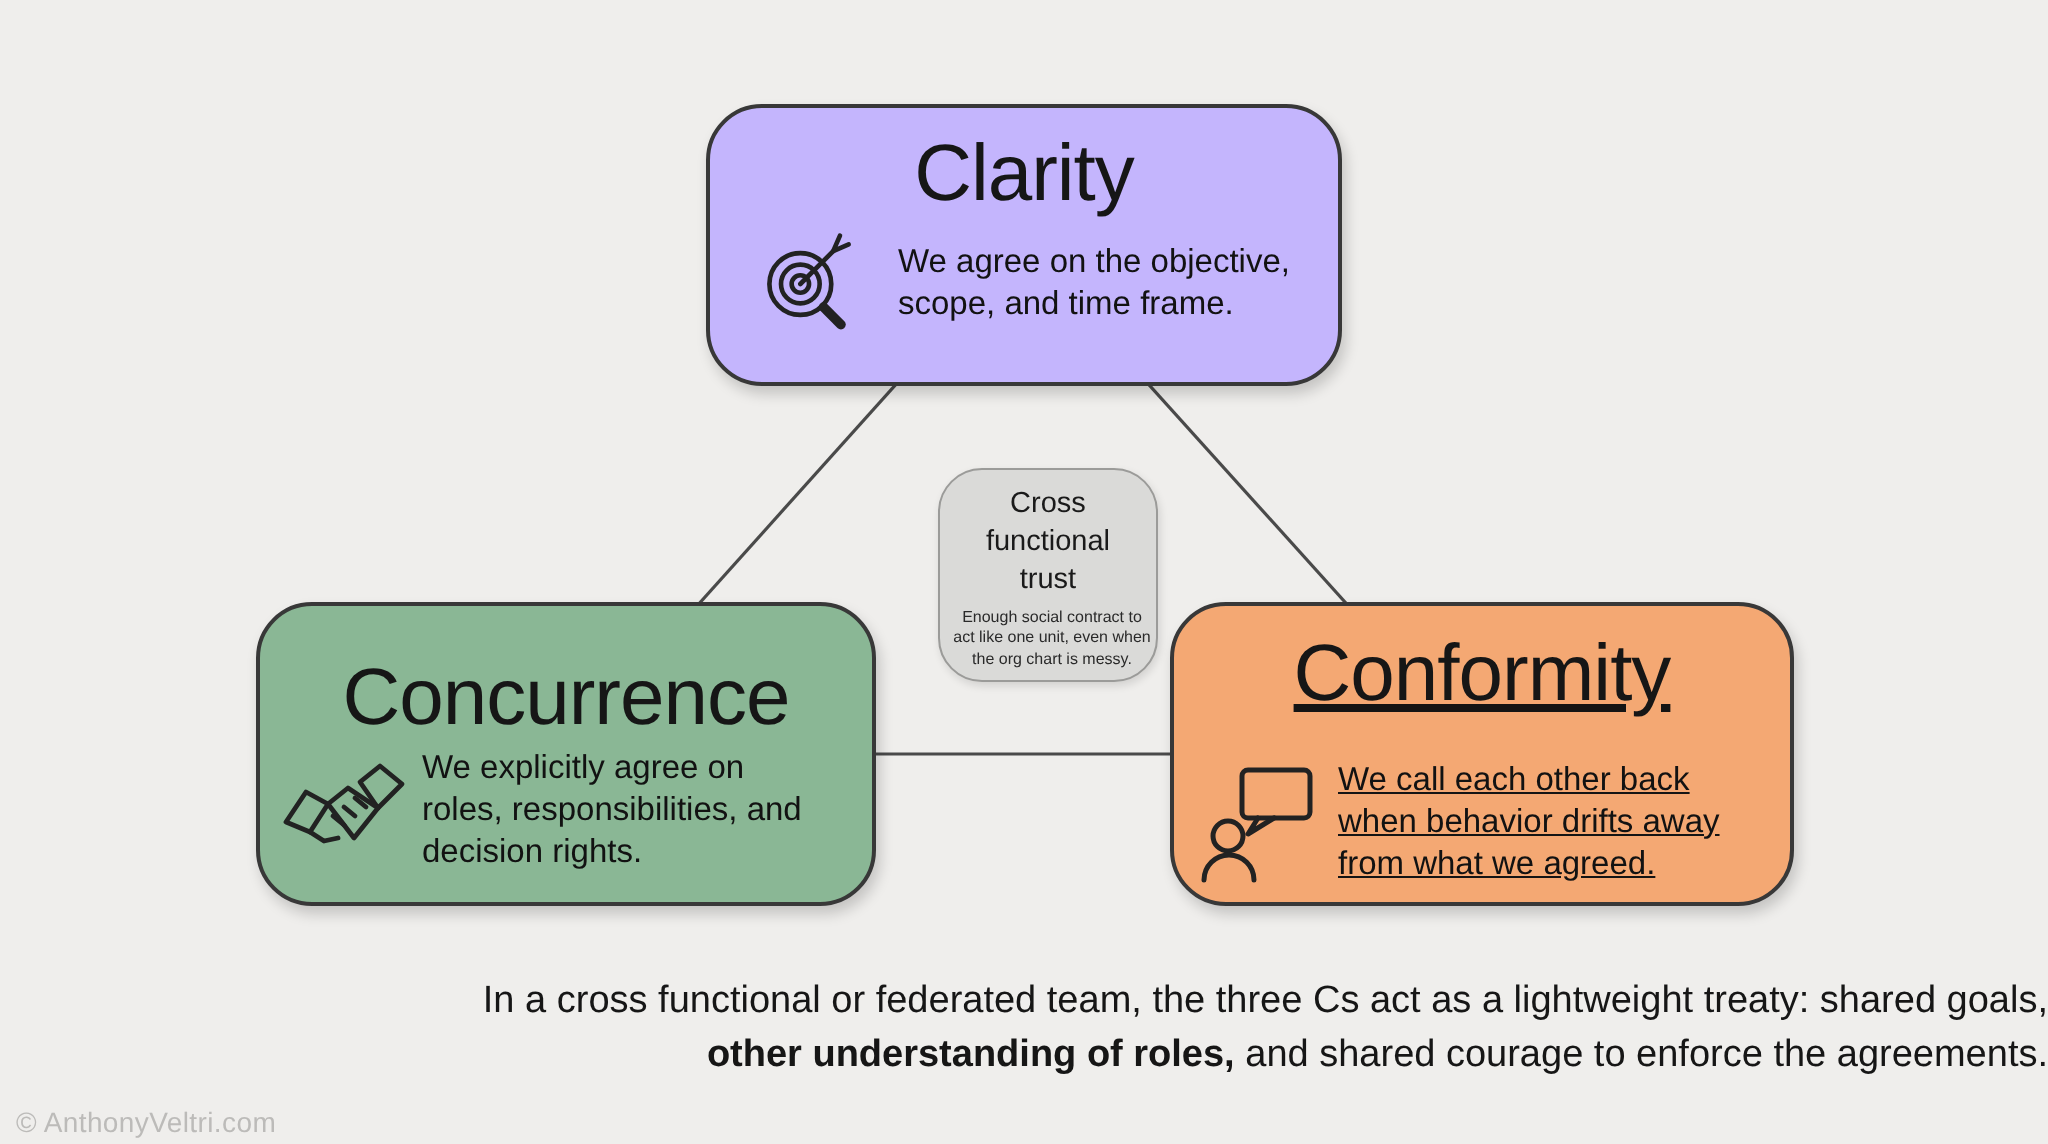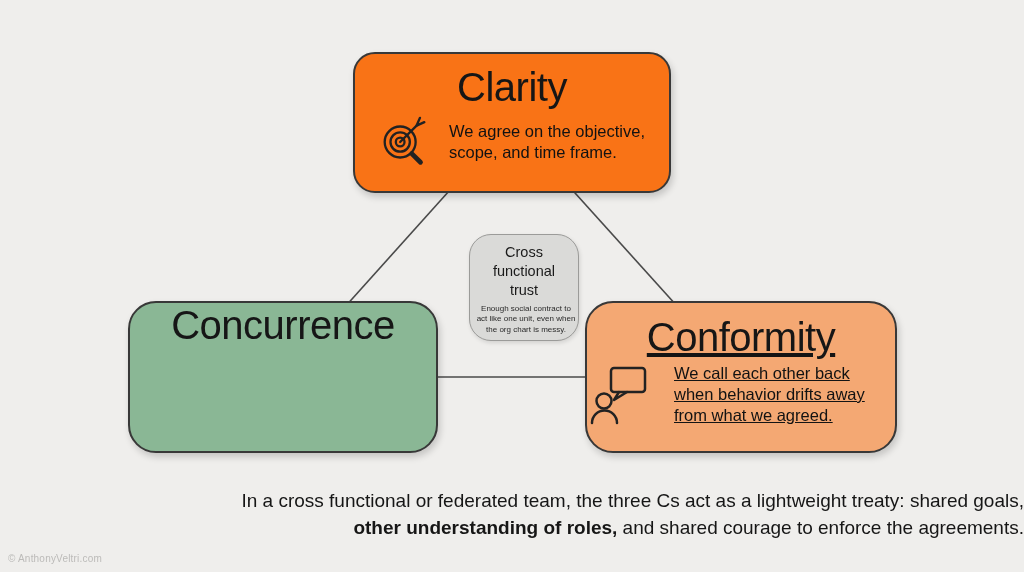--- a/index.html
+++ b/index.html
@@ -49,26 +49,26 @@
     white-space: pre-line;
     color: #121212;
   }
   .icon { display: inline-flex; flex: 0 0 auto; }
 
   .clarity     { left: 353px; top: 52px;  width: 318px; height: 141px; }
   .clarity .card-title { margin-top: 11px; }
   .clarity .card-body  { margin-top: 3px; padding-left: 21px; gap: 15px; }
 
   .concurrence { left: 128px; top: 301px; width: 310px; height: 152px; }
-  .concurrence .card-title { margin-top: 0; }
+  .concurrence .card-title { margin-top: 24px; }
   .concurrence .card-body  { margin-top: 2px; padding-left: 9px; gap: 6px; }
 
   .conformity  { left: 585px; top: 301px; width: 312px; height: 152px; text-decoration: underline; }
   .conformity .card-title { margin-top: 12px; }
-  .conformity .card-body  { margin-top: 3px; padding-left: 3px; gap: 24px; }
+  .conformity .card-body  { margin-top: 20px; padding-left: 13px; gap: 9px; }
 
   .trust {
     left: 469px; top: 234px; width: 110px; height: 107px;
     border: 1.5px solid #9b9b99;
     border-radius: 22px;
     box-shadow: 1px 2px 4px rgba(0,0,0,0.12);
     align-items: center;
     text-align: center;
   }
   .trust-title {
@@ -95,39 +95,39 @@
     text-align: right;
     font-size: 19px;
     line-height: 27px;
     color: #161616;
   }
   .footer strong { font-weight: 700; }
 
   .watermark {
     position: absolute;
     left: 8px; top: 553px;
-    font-size: 10px;
+    font-size: 14px;
     color: #bcbbb9;
     letter-spacing: 0.2px;
   }
 </style>
 </head>
 <body>
 
 <div class="canvas" style="background-color: rgb(239, 238, 236);">
 
   <svg class="connectors" viewBox="0 0 1024 572">
     <g fill="none" stroke-width="1.6" style="stroke: rgb(74, 74, 74);">
       <line x1="511" y1="122" x2="282" y2="377"></line>
       <line x1="511" y1="122" x2="741" y2="377"></line>
       <line x1="282" y1="377" x2="741" y2="377"></line>
     </g>
   </svg>
 
-  <section class="card clarity" style="background-color: #f97316; border-radius: 22px;">
+  <section class="card clarity" style="background-color: #c4b5fd;">
     <h2 class="card-title">Clarity</h2>
     <div class="card-body">
       <span class="icon">
         <svg width="58" height="58" viewBox="0 0 60 60">
           <g fill="none" stroke="#222222" stroke-width="2.4" stroke-linecap="round">
             <circle cx="25" cy="30" r="16"></circle>
             <circle cx="25" cy="30" r="10"></circle>
             <circle cx="25" cy="30" r="4.5"></circle>
             <line x1="25" y1="30" x2="42" y2="13"></line>
             <path d="M42 13 l3.5 -8 M42 13 l8 -3.5"></path>
@@ -135,20 +135,36 @@
           </g>
         </svg>
       </span>
       <p class="desc">We agree on the objective,
 scope, and time frame.</p>
     </div>
   </section>
 
   <section class="card concurrence" style="background-color: rgb(138, 183, 149);">
     <h2 class="card-title">Concurrence</h2>
+    <div class="card-body">
+      <span class="icon">
+        <svg width="66" height="52" viewBox="0 0 66 52">
+          <g fill="none" stroke="#222222" stroke-width="2.4" stroke-linecap="round" stroke-linejoin="round">
+            <path d="M4 32 L14 17 L25 23 L16 37 Z"></path>
+            <path d="M62 13 L51 4 L41 12 L50 25 Z"></path>
+            <path d="M25 23 L35 15 L50 25 L38 40 Z"></path>
+            <path d="M27.5 29 l5.5 4.5 M33 24.5 l5.5 4.5 M38.5 20 l5.5 4.5"></path>
+            <path d="M16 37 l7 4.5 l7 -1.5"></path>
+          </g>
+        </svg>
+      </span>
+      <p class="desc">We explicitly agree on
+roles, responsibilities, and
+decision rights.</p>
+    </div>
   </section>
 
   <section class="card conformity" style="background-color: rgb(244, 168, 115);">
     <h2 class="card-title">Conformity</h2>
     <div class="card-body">
       <span class="icon">
         <svg width="60" height="62" viewBox="0 0 60 62">
           <g fill="none" stroke="#222222" stroke-width="2.5" stroke-linecap="round" stroke-linejoin="round">
             <rect x="21" y="5" width="34" height="24" rx="3"></rect>
             <path d="M29 29 L24 37 L37 29"></path>

